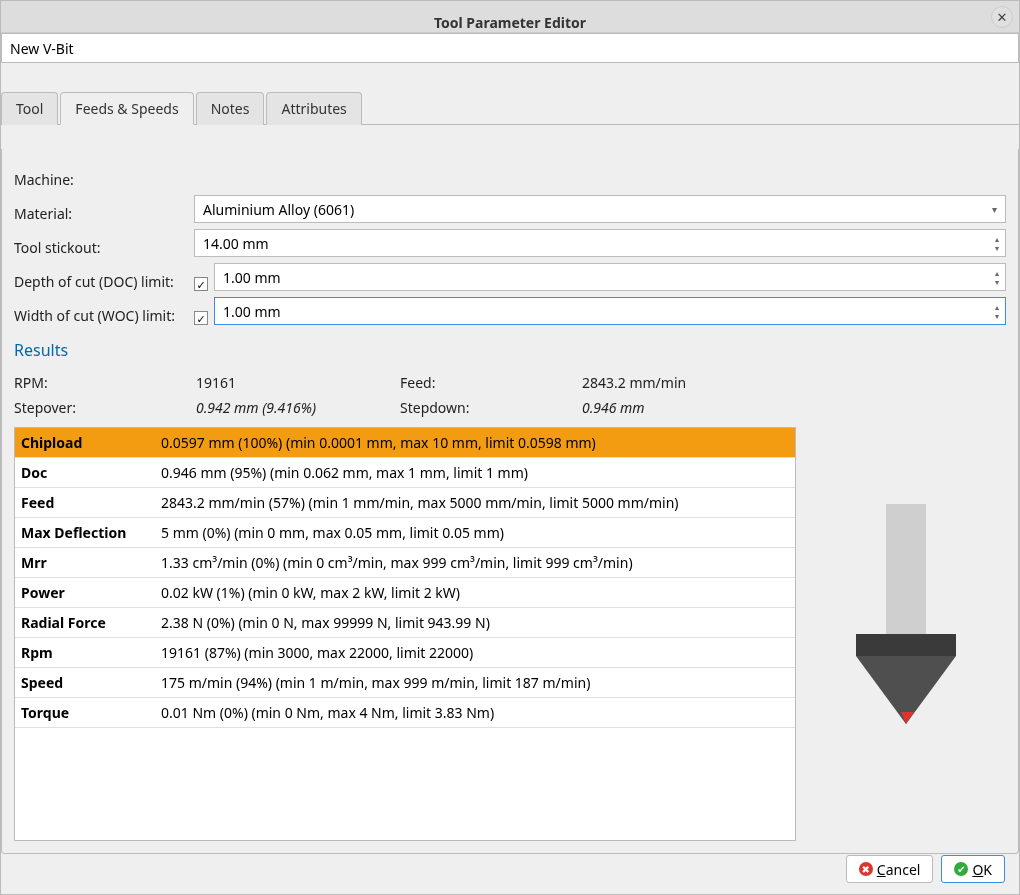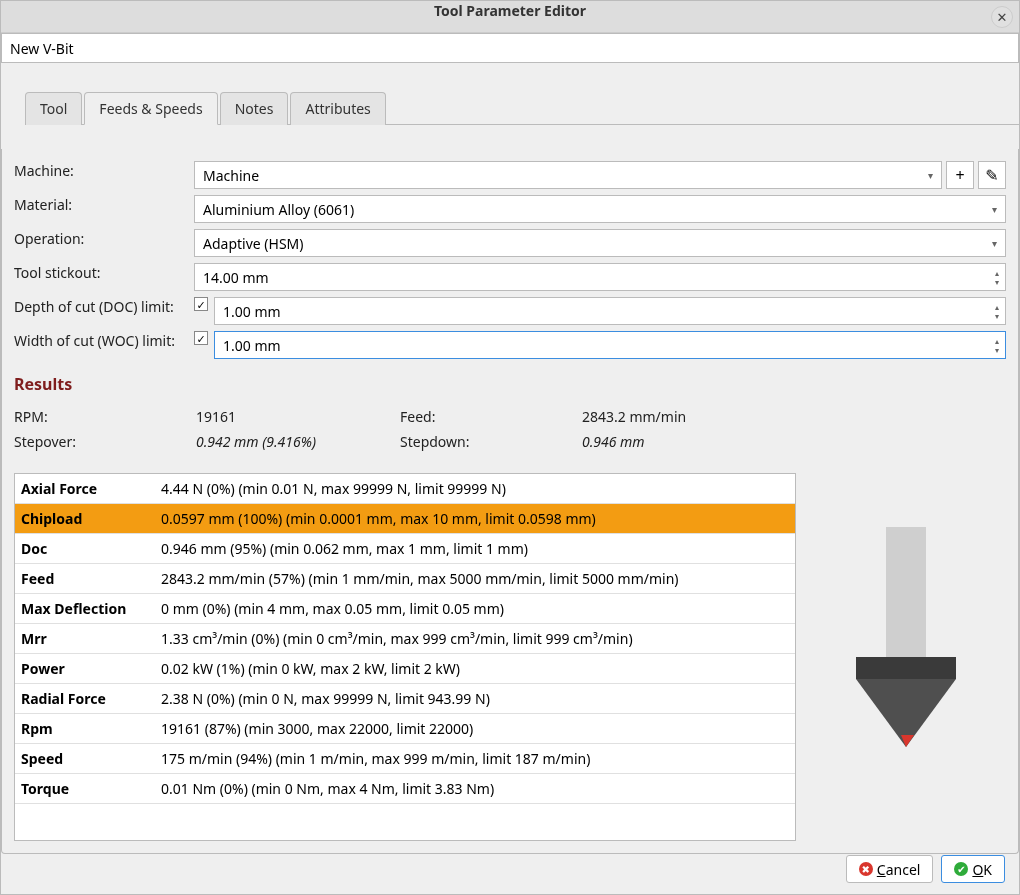--- a/index.html
+++ b/index.html
@@ -1,37 +1,37 @@
 <!DOCTYPE html>
 <html><head>
 <meta charset="utf-8">
 <style>
 * { box-sizing: border-box; margin: 0; padding: 0; font-family: "Noto Sans", "Segoe UI", Arial, sans-serif; }
 body { background: #000; display: flex; justify-content: center; align-items: flex-start; }
 .window { width: 1020px; height: 895px; background: #efefef; border: 1px solid #bbb; display: flex; flex-direction: column; }
-.titlebar { height: 32px; background: #dddddd; display: flex; align-items: flex-start; justify-content: center; position: relative; border-bottom: 1px solid #ccc; }
+.titlebar { height: 32px; background: #dddddd; display: flex; align-items: flex-end; justify-content: center; position: relative; border-bottom: 1px solid #ccc; }
 .titlebar-title { font-size: 14px; font-weight: bold; color: #333; }
 .close-btn { position: absolute; right: 6px; top: 5px; width: 22px; height: 22px; border-radius: 50%; background: #e0e0e0; display: flex; align-items: center; justify-content: center; cursor: pointer; font-size: 13px; color: #444; border: 1px solid #ccc; }
 .content { flex: 1; padding: 0; display: flex; flex-direction: column; gap: 24px; overflow: hidden; }
 .name-input { width: 100%; height: 30px; padding: 4px 8px; font-size: 14px; border: 1px solid #bbb; background: #fff; }
-.tabs { display: flex; gap: 0; border-bottom: 1px solid #bbb; margin-top: 4px; margin-left: 24px; }
+.tabs { display: flex; gap: 0; border-bottom: 1px solid #bbb; margin-top: 4px; }
 .tab { padding: 6px 14px; font-size: 14px; color: #333; border: 1px solid #bbb; border-bottom: none; background: #e4e4e4; cursor: pointer; margin-right: 2px; border-radius: 4px 4px 0 0; position: relative; top: 1px; }
 .tab.active { background: #efefef; border-bottom: 1px solid #efefef; }
 .panel { flex: 1; border: 1px solid #bbb; border-top: none; padding: 12px; overflow: auto; display: flex; flex-direction: column; gap: 6px; border-radius: 0 0 4px 4px; }
-.form-row { display: flex; align-items: flex-start; gap: 6px; min-height: 28px; }
+.form-row { display: flex; align-items: flex-end; gap: 6px; min-height: 28px; }
 .form-label { width: 174px; font-size: 14px; color: #222; }
 .form-field { flex: 1; display: flex; align-items: center; gap: 4px; }
 .combo, .spinner, .text-input { flex: 1; height: 28px; border: 1px solid #bbb; background: #fff; padding: 2px 8px; font-size: 14px; display: flex; align-items: center; justify-content: space-between; position: relative; }
 .combo::after { content: "▾"; font-size: 10px; color: #666; position: absolute; right: 8px; }
 .spinner { padding-right: 16px; }
 .spin-arrows { position: absolute; right: 2px; top: 1px; bottom: 1px; width: 12px; display: flex; flex-direction: column; justify-content: center; color: #666; font-size: 8px; line-height: 9px; text-align: center; }
 .icon-btn { width: 28px; height: 28px; border: 1px solid #bbb; background: #fff; display: flex; align-items: center; justify-content: center; font-size: 16px; cursor: pointer; }
 .chk { width: 14px; height: 14px; border: 1px solid #888; background: #fff; display: inline-flex; align-items: center; justify-content: center; font-size: 11px; }
-.results-heading { font-weight: bold; font-size: 16px; margin-top: 8px; margin-bottom: 6px; color: #7f1d1d; }
-.summary-grid { display: grid; grid-template-columns: 178px 200px 178px 200px; row-gap: 6px; column-gap: 4px; margin-bottom: 16px; font-size: 14px; }
+.results-heading { font-weight: normal; font-size: 16px; margin-top: 8px; margin-bottom: 6px; color: #0369a1; }
+.summary-grid { display: grid; grid-template-columns: 178px 200px 178px 200px; row-gap: 6px; column-gap: 4px; margin-bottom: 4px; font-size: 14px; }
 .summary-grid .lbl { color: #222; }
 .summary-grid .val { color: #222; }
 .summary-grid .ital { font-style: italic; }
 .results-row { display: flex; gap: 10px; flex: 1; min-height: 0; }
 .table-wrap { flex: 1; border: 1px solid #bbb; background: #fff; overflow-y: scroll; max-height: 420px; }
 .table-wrap::-webkit-scrollbar { width: 14px; }
 .table-wrap::-webkit-scrollbar-track { background: #e8e8e8; border-left: 1px solid #ccc; }
 .table-wrap::-webkit-scrollbar-thumb { background: #bcbcbc; border: 1px solid #aaa; }
 .res-table { width: 100%; border-collapse: collapse; font-size: 14px; }
 .res-table td { padding: 5px 6px; border-bottom: 1px solid #e0e0e0; vertical-align: top; }
@@ -66,50 +66,31 @@
       <div class="tab">Tool</div>
       <div class="tab active">Feeds &amp; Speeds</div>
       <div class="tab">Notes</div>
       <div class="tab">Attributes</div>
     </div>
 
     <div class="panel">
 
       <div class="form-row">
         <div class="form-label">Machine:</div>
-        <div class="form-field">
-          <div class="combo">
-              <span>Machine</span>
-            </div>
-          <div class="icon-btn">
-              <span>+</span>
-            </div>
-          <div class="icon-btn">
-              <span>✎</span>
-            </div>
-        </div>
       </div>
 
       <div class="form-row">
         <div class="form-label">Material:</div>
         <div class="form-field">
           <div class="combo">
               <span>Aluminium Alloy (6061)</span>
             </div>
         </div>
       </div>
 
-      <div class="form-row">
-        <div class="form-label">Operation:</div>
-        <div class="form-field">
-          <div class="combo">
-              <span>Adaptive (HSM)</span>
-            </div>
-        </div>
-      </div>
 
       <div class="form-row">
         <div class="form-label">Tool stickout:</div>
         <div class="form-field">
           <div class="spinner">
               <span>14.00 mm</span>
               <div class="spin-arrows">▴<br>▾</div>
             </div>
         </div>
       </div>
@@ -150,39 +131,35 @@
         <div class="lbl">Stepover:</div>
         <div class="val ital">0.942 mm (9.416%)</div>
         <div class="lbl">Stepdown:</div>
         <div class="val ital">0.946 mm</div>
       </div>
 
       <div class="results-row">
         <div class="table-wrap">
           <table class="res-table">
             <tbody id="results-body">
-                <tr>
-                  <td>Axial Force</td>
-                  <td>4.44 N (0%) (min 0.01 N, max 99999 N, limit 99999 N)</td>
-                </tr>
                 <tr class="hl">
                   <td>Chipload</td>
                   <td>0.0597 mm (100%) (min 0.0001 mm, max 10 mm, limit 0.0598 mm)</td>
                 </tr>
                 <tr>
                   <td>Doc</td>
                   <td>0.946 mm (95%) (min 0.062 mm, max 1 mm, limit 1 mm)</td>
                 </tr>
                 <tr>
                   <td>Feed</td>
                   <td>2843.2 mm/min (57%) (min 1 mm/min, max 5000 mm/min, limit 5000 mm/min)</td>
                 </tr>
                 <tr>
                   <td>Max Deflection</td>
-                  <td>0 mm (0%) (min 4 mm, max 0.05 mm, limit 0.05 mm)</td>
+                  <td>5 mm (0%) (min 0 mm, max 0.05 mm, limit 0.05 mm)</td>
                 </tr>
                 <tr>
                   <td>Mrr</td>
                   <td>1.33 cm³/min (0%) (min 0 cm³/min, max 999 cm³/min, limit 999 cm³/min)</td>
                 </tr>
                 <tr>
                   <td>Power</td>
                   <td>0.02 kW (1%) (min 0 kW, max 2 kW, limit 2 kW)</td>
                 </tr>
                 <tr>

